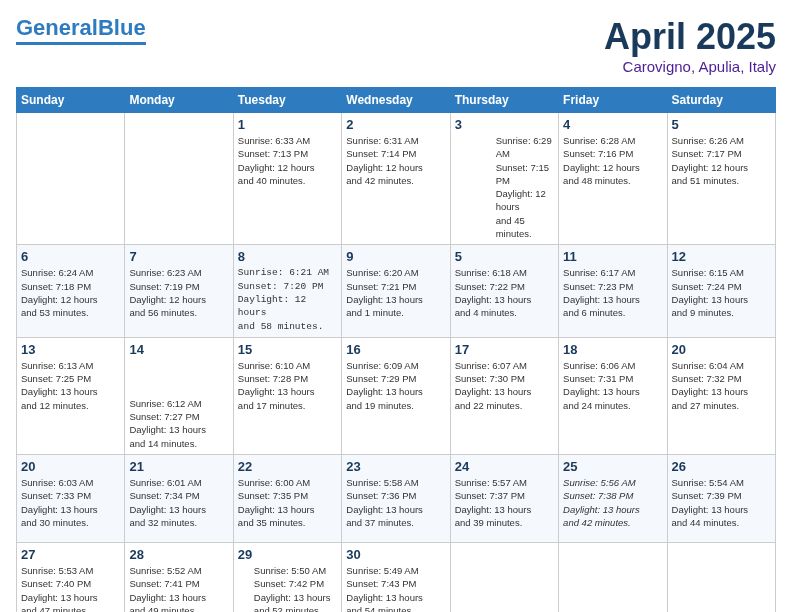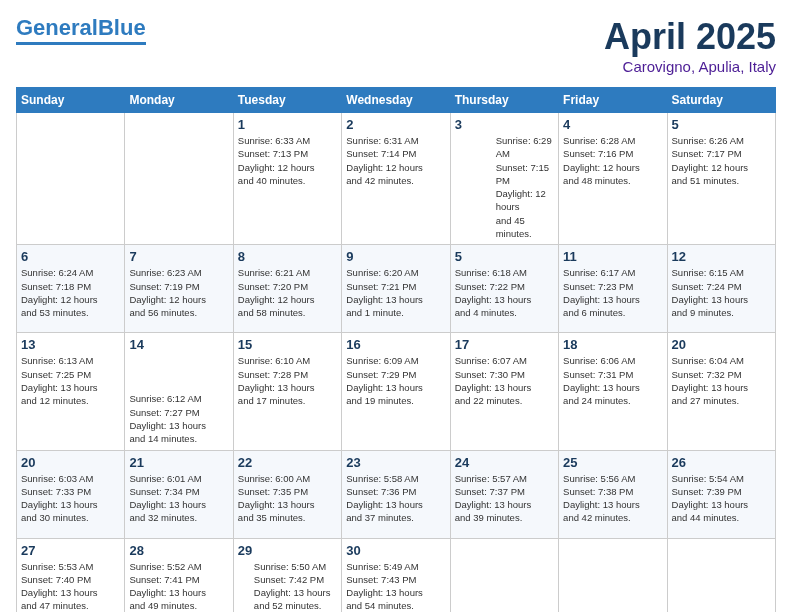--- a/index.html
+++ b/index.html
@@ -168,21 +168,21 @@
         </td>
         <td>
           <span class="day-num">7</span>
           <div class="day-info" style="white-space: pre-line;">Sunrise: 6:23 AM
 Sunset: 7:19 PM
 Daylight: 12 hours
 and 56 minutes.</div>
         </td>
         <td>
           <span class="day-num">8</span>
-          <div class="day-info" style="white-space: pre-line;">Sunrise: 6:21 AM
+          <div class="day-info" style="white-space: pre-line; font-family: Liberation Mono, monospace;">Sunrise: 6:21 AM
 Sunset: 7:20 PM
 Daylight: 12 hours
 and 58 minutes.</div>
         </td>
         <td>
           <span class="day-num">9</span>
           <div class="day-info" style="white-space: pre-line;">Sunrise: 6:20 AM
 Sunset: 7:21 PM
 Daylight: 13 hours
 and 1 minute.</div>
@@ -291,21 +291,21 @@
         </td>
         <td>
           <span class="day-num">24</span>
           <div class="day-info" style="white-space: pre-line;">Sunrise: 5:57 AM
 Sunset: 7:37 PM
 Daylight: 13 hours
 and 39 minutes.</div>
         </td>
         <td>
           <span class="day-num">25</span>
-          <div class="day-info" style="white-space: pre-line;">Sunrise: 5:56 AM
+          <div class="day-info" style="white-space: pre-line; font-style: italic;">Sunrise: 5:56 AM
 Sunset: 7:38 PM
 Daylight: 13 hours
 and 42 minutes.</div>
         </td>
         <td>
           <span class="day-num">26</span>
           <div class="day-info" style="white-space: pre-line;">Sunrise: 5:54 AM
 Sunset: 7:39 PM
 Daylight: 13 hours
 and 44 minutes.</div>

